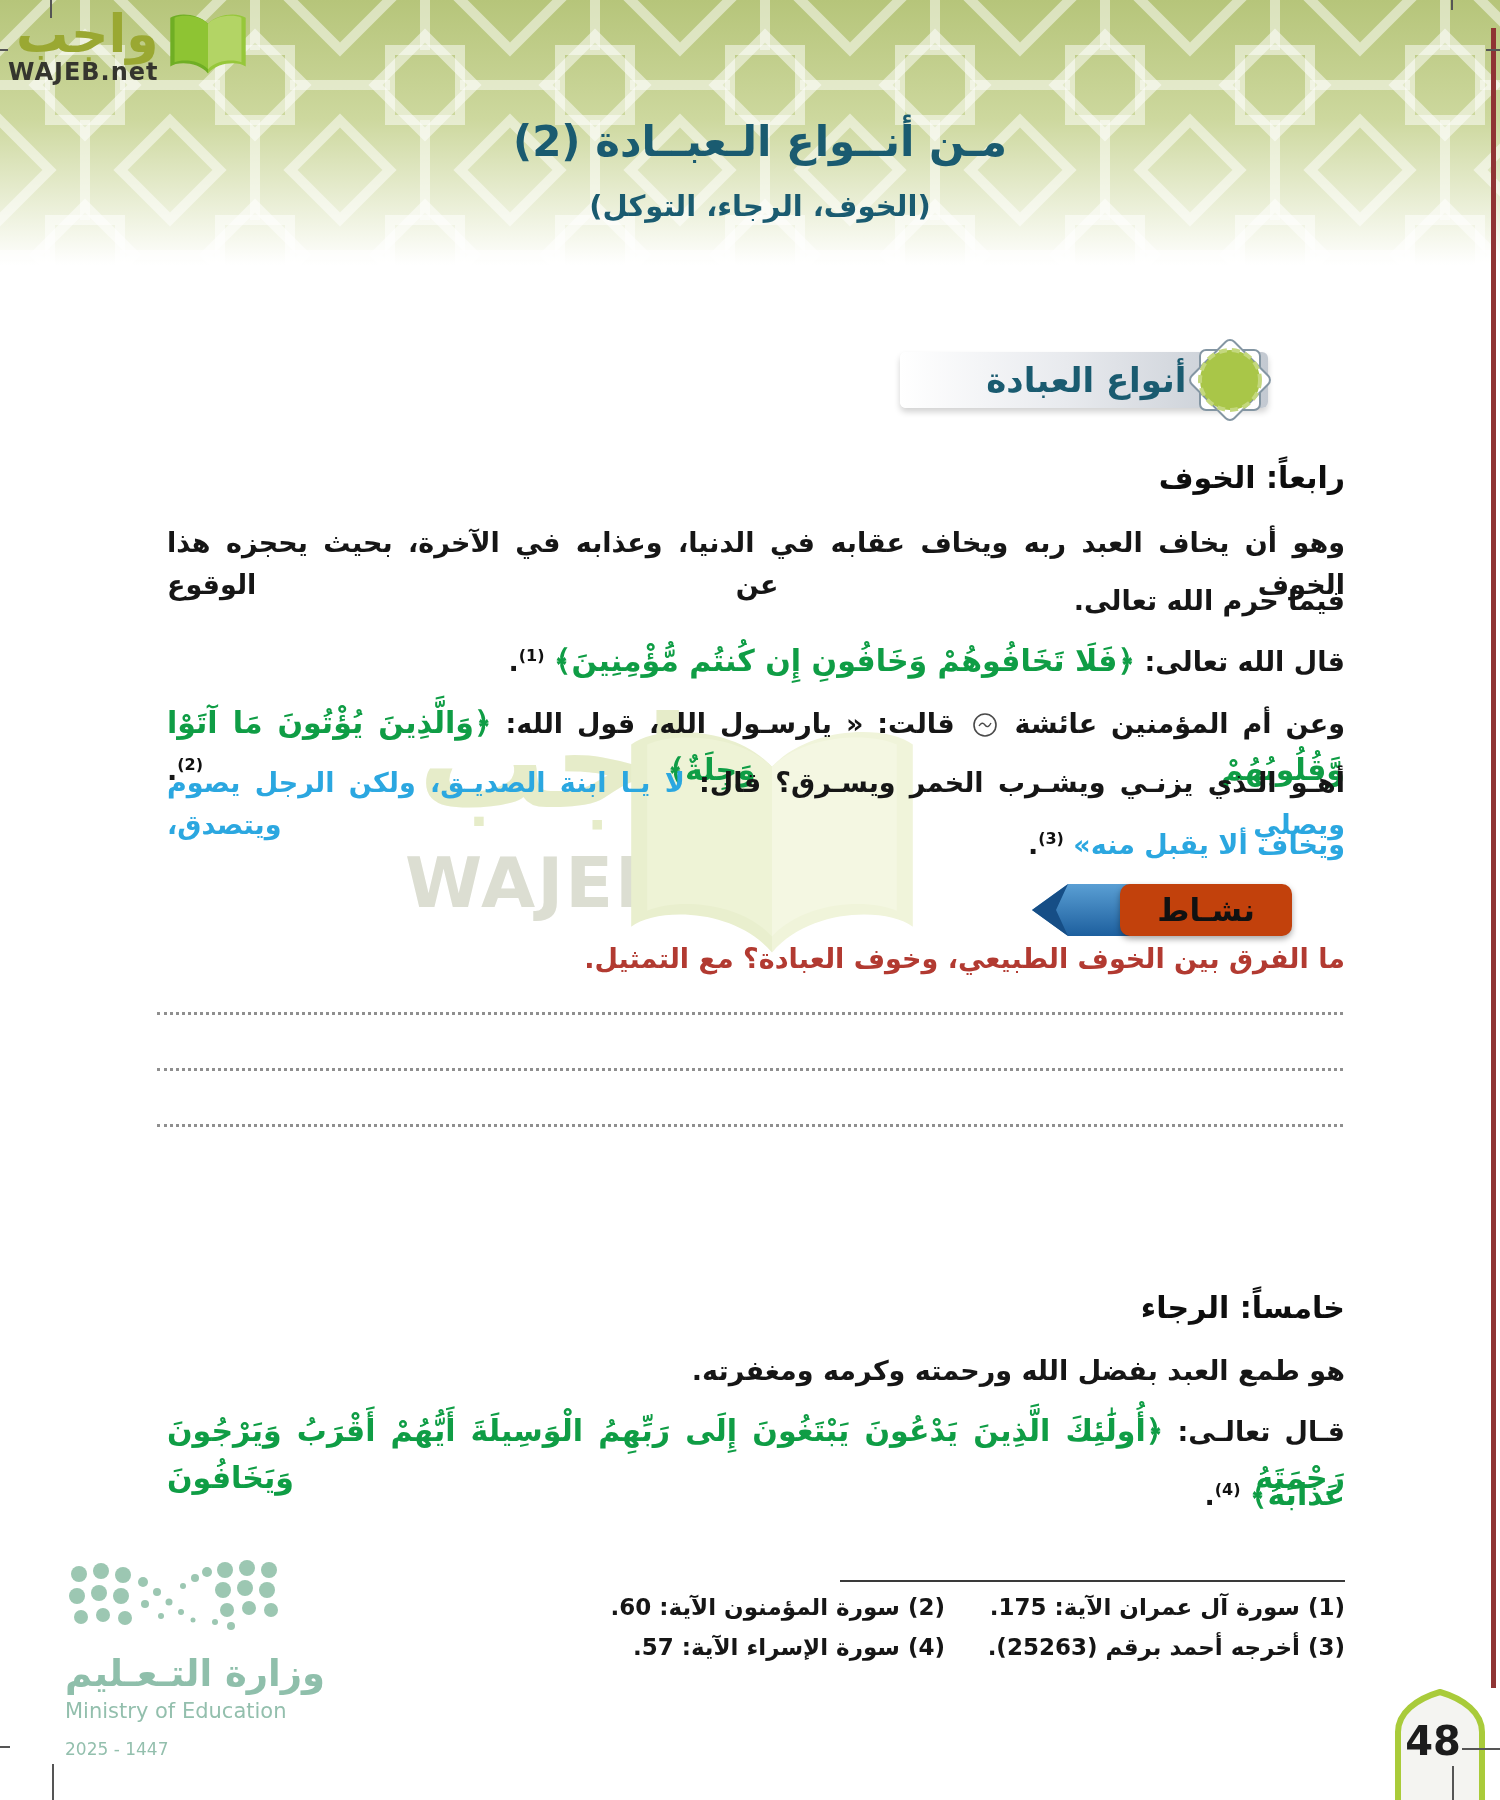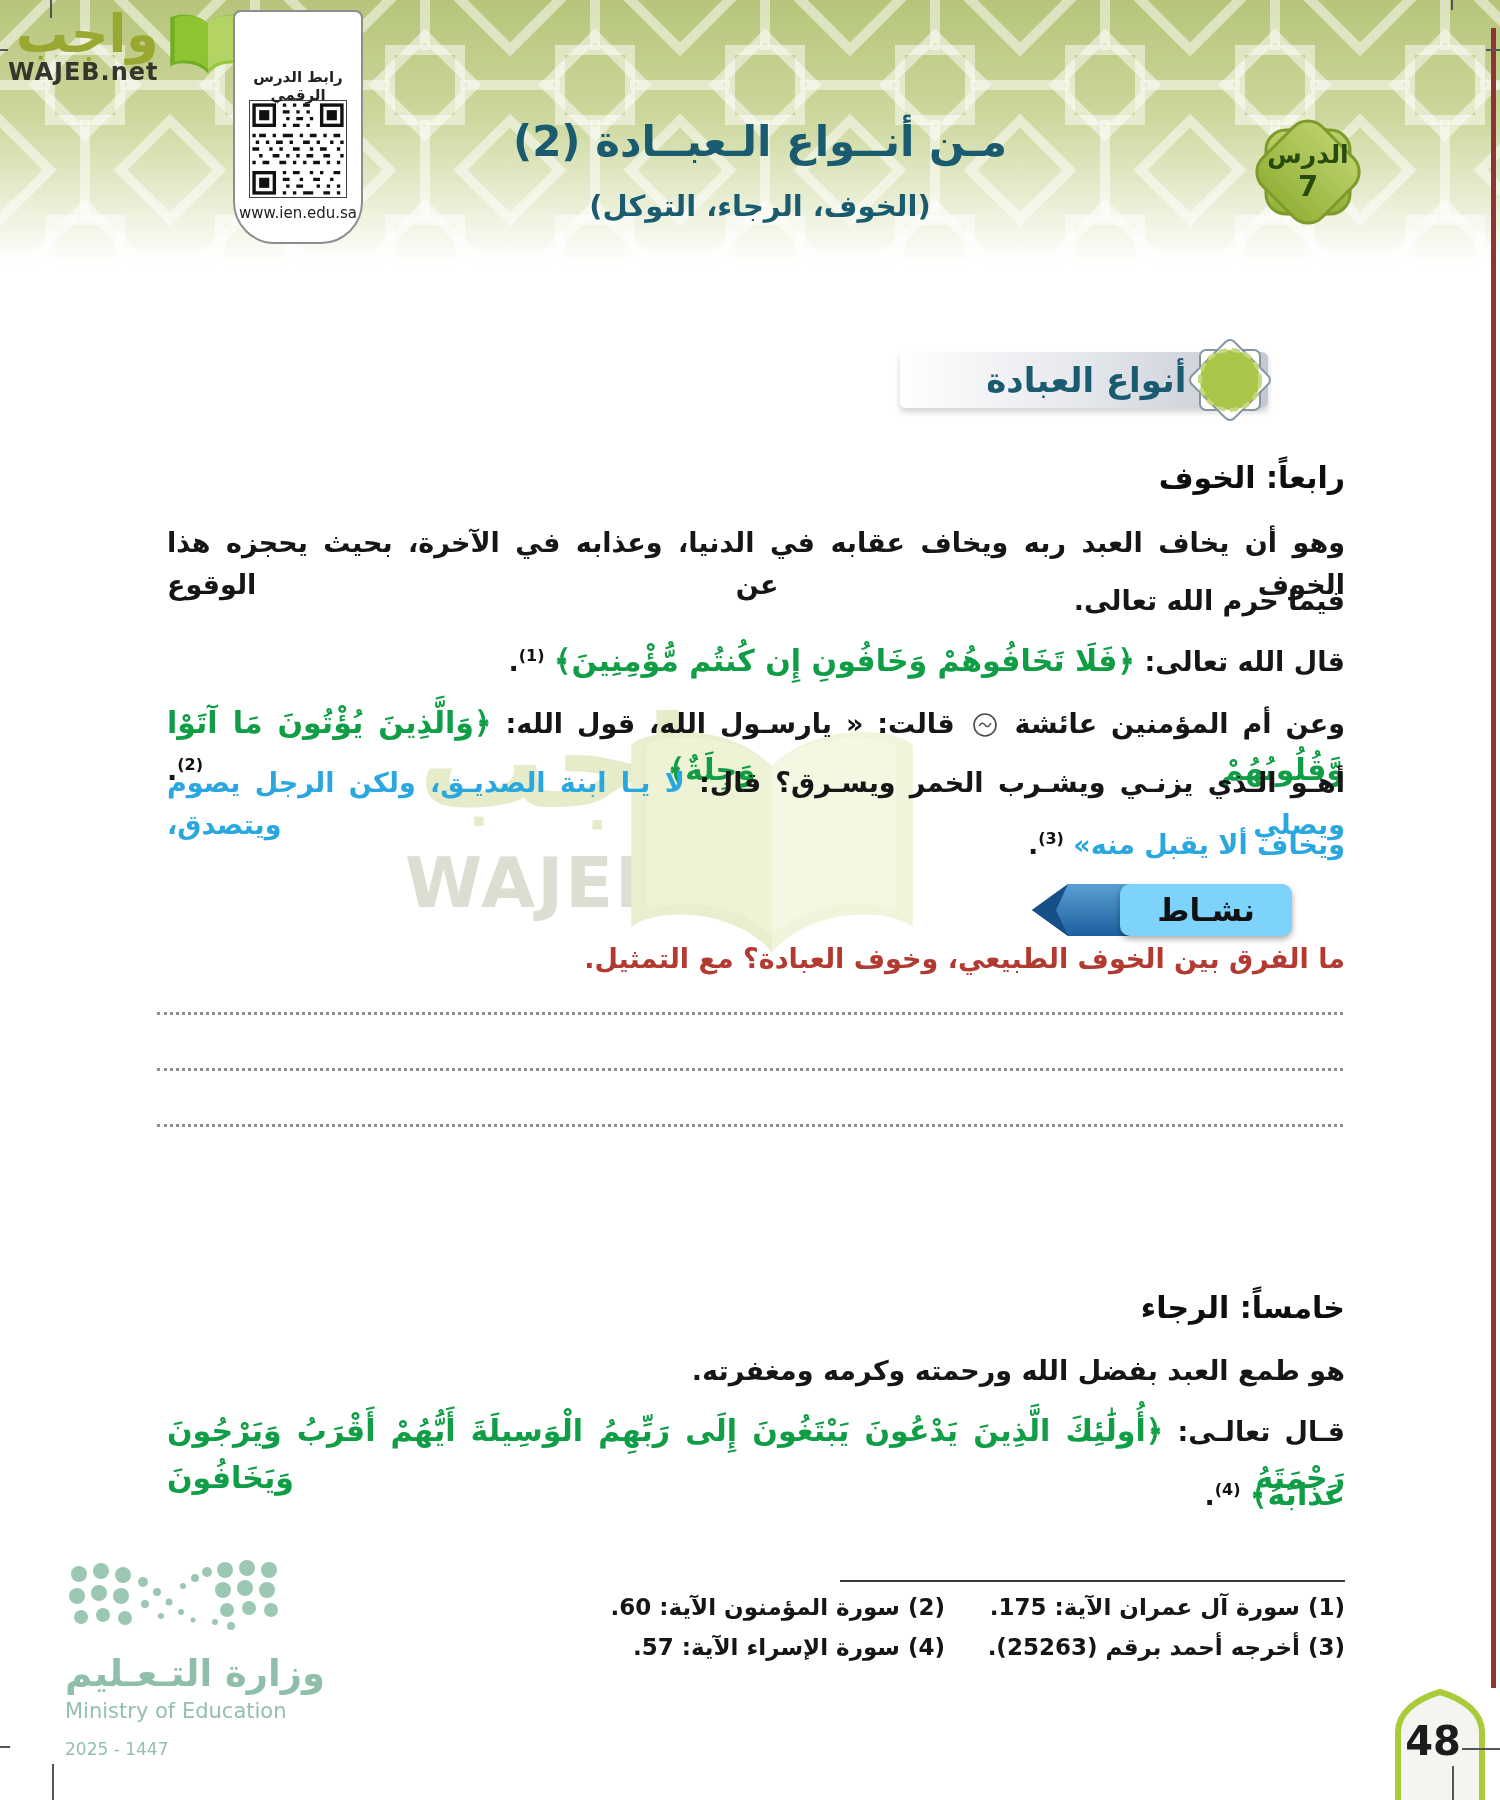--- a/index.html
+++ b/index.html
@@ -35,21 +35,21 @@
         font-size:27px;line-height:1.55;}
   .just{text-align:justify;text-align-last:justify;-moz-text-align-last:justify;}
   .rt{text-align:right;}
   .heading{font-size:30px;color:#0e0e0e;}
   .verse{color:#0f9d45;font-size:30px;}
   .blue{color:#2ba7e0;}
   .red{color:#b23a31;}
   sup{font-size:16px;font-weight:bold;color:#111;}
   .honor{display:inline-block;vertical-align:-6px;margin:0 2px;}
   
-  .act-pill{position:absolute;top:884px;left:1120px;width:172px;height:52px;background:#7dd3fc;z-index:3;
+  .act-pill{position:absolute;top:884px;left:1120px;width:172px;height:52px;background:#c2410c;z-index:3;
             border-radius:10px;box-shadow:0 3px 6px rgba(0,0,0,.35);display:flex;align-items:center;justify-content:center;}
   .act-pill span{font-size:31px;font-weight:bold;color:#111;}
   .act-arrow{position:absolute;top:878px;left:1030px;z-index:2;}
   
   .dotline{position:absolute;right:157px;left:157px;border-bottom:3px dotted #8f8f8f;z-index:2;}
   
   .fn-divider{position:absolute;top:1580px;left:840px;width:505px;border-top:2px solid #3a3a3a;z-index:2;}
   .footnotes{position:absolute;top:1594px;right:155px;width:790px;z-index:2;display:grid;
              grid-template-columns:1fr 1fr;row-gap:14px;column-gap:10px;}
   .footnotes div{font-size:23px;font-weight:bold;color:#161616;text-align:right;}
@@ -104,72 +104,26 @@
       <span class="wajeb-en">WAJEB.net</span>
     </div>
     <svg width="86" height="72" viewBox="0 0 100 84">
       <path d="M50 16 C38 3 14 3 6 9 L6 66 C14 60 38 60 50 74 Z" fill="#6fae24"></path>
       <path d="M50 16 C62 3 86 3 94 9 L94 66 C86 60 62 60 50 74 Z" fill="#96c73a"></path>
       <path d="M50 16 C40 6 20 5 11 9 L11 61 C20 57 40 58 50 69 Z" fill="#8ec433"></path>
       <path d="M50 16 C60 6 80 5 89 9 L89 61 C80 57 60 58 50 69 Z" fill="#b3d465"></path>
     </svg>
   </div>
 
-  <div class="qr-tab">
-    <div class="qr-label">رابط الدرس الرقمي</div>
-    <svg width="98" height="98" viewBox="0 0 29 29">
-      <rect width="29" height="29" fill="#fff" stroke="#444" stroke-width="0.6"></rect>
-      <g fill="#111">
-        <rect x="1" y="1" width="7" height="7"></rect>
-          <rect x="2" y="2" width="5" height="5" fill="#fff"></rect>
-          <rect x="3" y="3" width="3" height="3"></rect>
-        <rect x="21" y="1" width="7" height="7"></rect>
-          <rect x="22" y="2" width="5" height="5" fill="#fff"></rect>
-          <rect x="23" y="3" width="3" height="3"></rect>
-        <rect x="1" y="21" width="7" height="7"></rect>
-          <rect x="2" y="22" width="5" height="5" fill="#fff"></rect>
-          <rect x="3" y="23" width="3" height="3"></rect>
-        <path d="M10 1h1v1h-1zM13 1h1v1h-1zM16 1h2v1h-2zM10 3h2v1h-2zM14 3h1v1h-1zM17 3h1v1h-1zM11 5h1v1h-1zM14 5h2v1h-2zM18 5h1v1h-1zM10 7h1v1h-1zM13 7h2v1h-2zM17 7h1v1h-1z
-        M1 10h1v1H1zM3 10h2v1H3zM7 10h1v1H7zM10 10h3v1h-3zM15 10h1v1h-1zM18 10h2v1h-2zM22 10h1v1h-1zM25 10h2v1h-2z
-        M2 12h1v1H2zM5 12h1v1H5zM8 12h2v1H8zM12 12h1v1h-1zM16 12h2v1h-2zM20 12h1v1h-1zM24 12h1v1h-1zM27 12h1v1h-1z
-        M1 14h2v1H1zM6 14h1v1H6zM9 14h1v1H9zM13 14h2v1h-2zM18 14h1v1h-1zM21 14h2v1h-2zM26 14h1v1h-1z
-        M3 16h1v1H3zM7 16h2v1H7zM11 16h1v1h-1zM14 16h1v1h-1zM17 16h2v1h-2zM22 16h2v1h-2zM27 16h1v1h-1z
-        M1 18h1v1H1zM4 18h2v1H4zM9 18h2v1H9zM13 18h1v1h-1zM16 18h1v1h-1zM19 18h2v1h-2zM23 18h1v1h-1zM26 18h1v1h-1z
-        M10 21h1v1h-1zM13 21h2v1h-2zM18 21h1v1h-1zM21 21h1v1h-1zM25 21h2v1h-2z
-        M10 23h2v1h-2zM15 23h1v1h-1zM19 23h2v1h-2zM24 23h1v1h-1z
-        M11 25h1v1h-1zM14 25h2v1h-2zM20 25h1v1h-1zM23 25h1v1h-1zM26 25h1v1h-1z
-        M10 27h1v1h-1zM13 27h1v1h-1zM16 27h3v1h-3zM22 27h2v1h-2zM26 27h1v1h-1z"></path>
-      </g>
-    </svg>
-    <div class="qr-url">www.ien.edu.sa</div>
-  </div>
 
   <div class="page-title">
     <div class="title1">مـن أنــواع الـعبــادة (2)</div>
     <div class="title2">(الخوف، الرجاء، التوكل)</div>
   </div>
 
-  <div class="lesson-badge">
-    <svg width="128" height="128" viewBox="0 0 128 128">
-      <defs>
-        <linearGradient id="bdg" x1="0" y1="0" x2="0" y2="1">
-          <stop offset="0" stop-color="#bbd06a"></stop>
-            <stop offset="1" stop-color="#93b239"></stop>
-        </linearGradient>
-      </defs>
-      <g fill="url(#bdg)" stroke="#7d9a2b" stroke-width="3">
-        <rect x="22" y="22" width="84" height="84" rx="20"></rect>
-        <rect x="22" y="22" width="84" height="84" rx="20" transform="rotate(45 64 64)"></rect>
-      </g>
-    </svg>
-    <div class="txt">
-      <span class="badge-l1">الدرس</span>
-      <span class="badge-l2">7</span>
-    </div>
-  </div>
 
   <div class="wm wm-ar">واجب</div>
   <div class="wm wm-en"><span>WAJEB</span><small>.net</small></div>
   <svg class="wm-book" width="320" height="320" viewBox="0 0 100 84">
     <path d="M50 16 C38 3 14 3 6 9 L6 66 C14 60 38 60 50 74 Z" fill="#e9efce"></path>
     <path d="M50 16 C62 3 86 3 94 9 L94 66 C86 60 62 60 50 74 Z" fill="#f0f4da"></path>
     <path d="M50 16 C40 6 20 5 11 9 L11 61 C20 57 40 58 50 69 Z" fill="#eef3d6"></path>
     <path d="M50 16 C60 6 80 5 89 9 L89 61 C80 57 60 58 50 69 Z" fill="#f4f7e2"></path>
   </svg>
 

